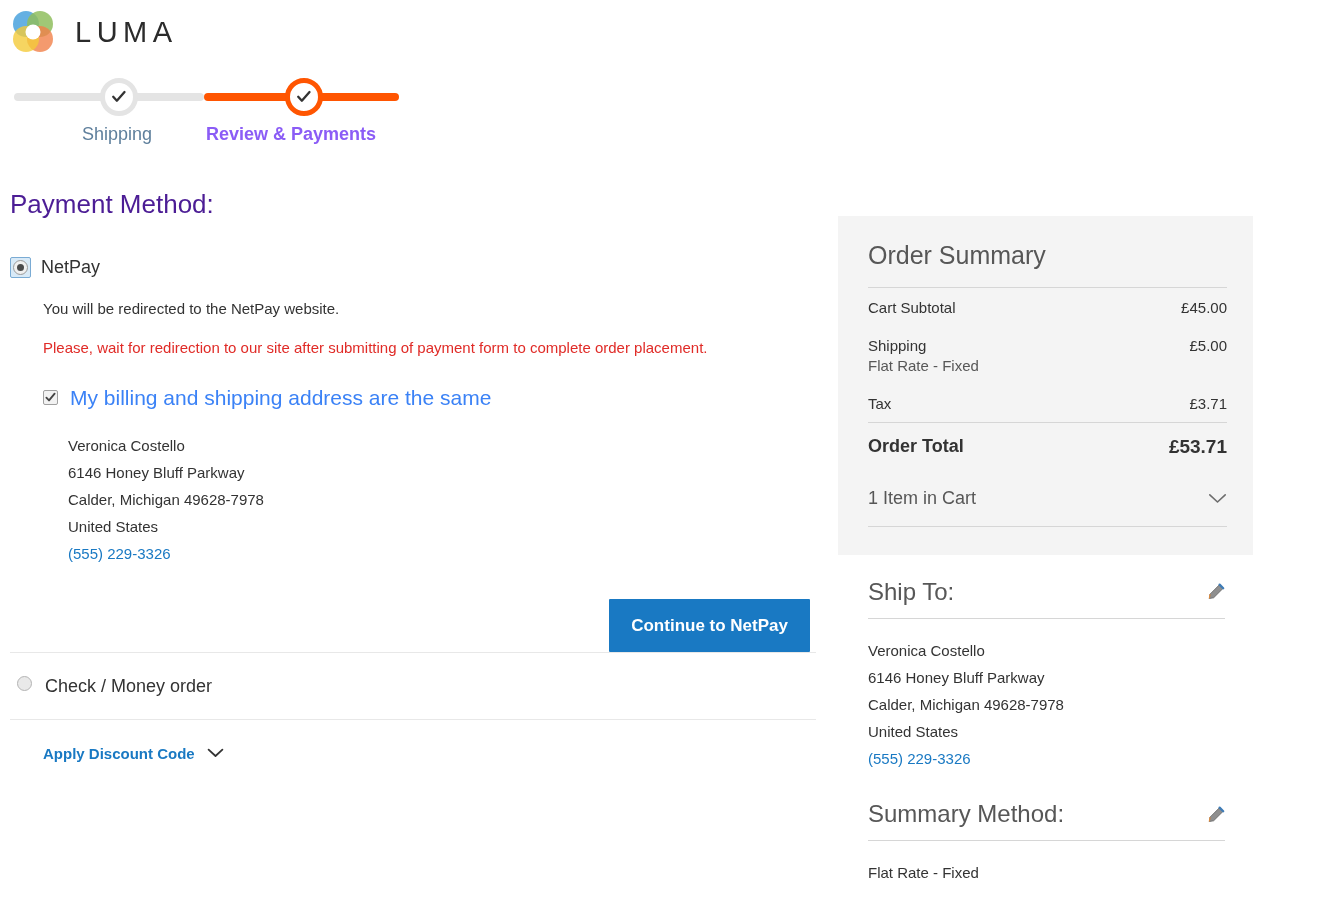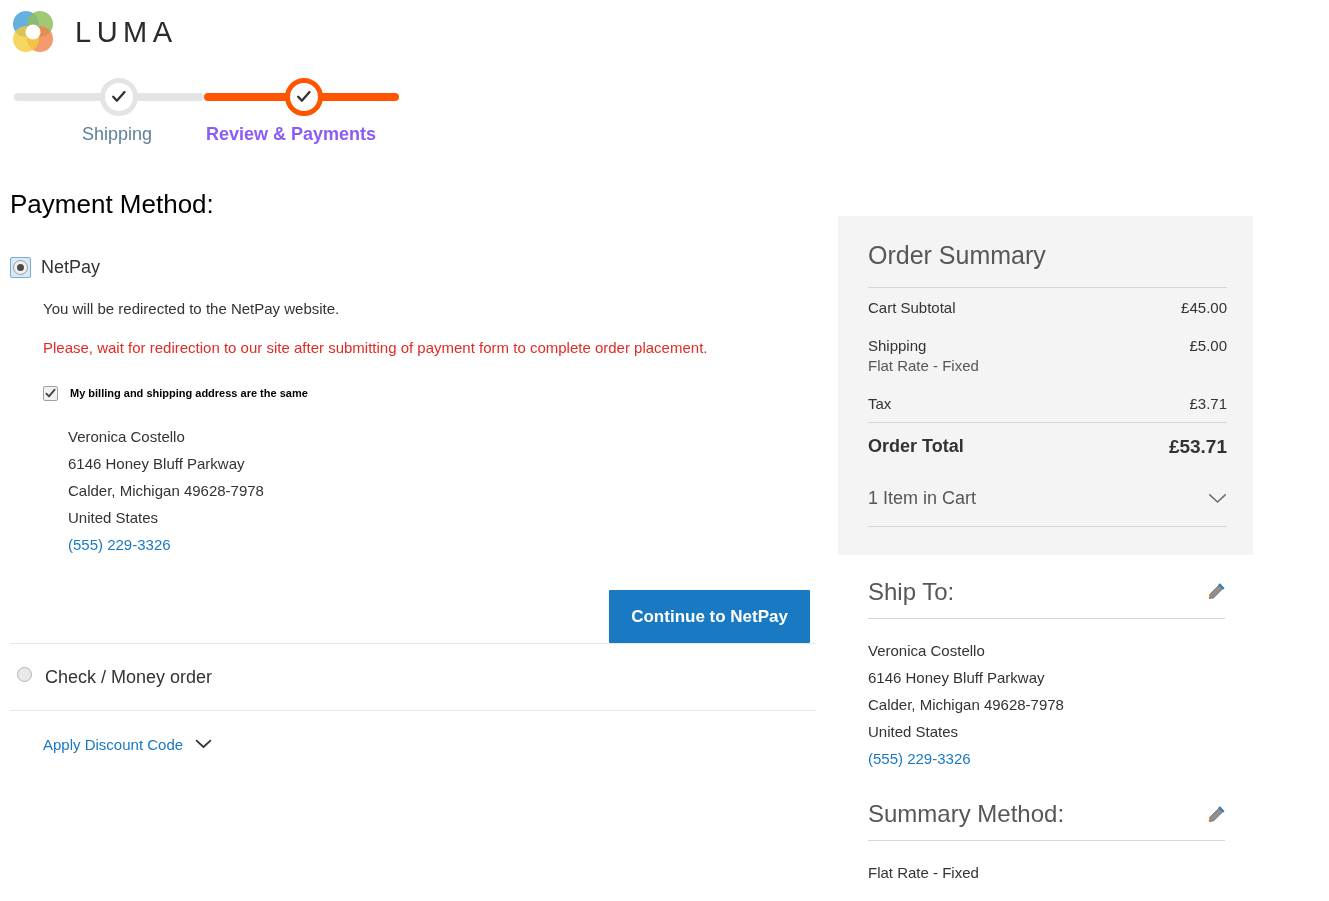--- a/index.html
+++ b/index.html
@@ -111,21 +111,21 @@
   
   .main-col {
     position: absolute;
     left: 10px;
     top: 190px;
     width: 800px;
   }
   .page-title {
     font-size: 26px;
     font-weight: 300;
-    color: #000000;
+    color: #4c1d95;
     margin: 0 0 38px 0;
     line-height: 1.1;
   }
 
   
   .radio-outer {
     width: 15px;
     height: 15px;
     border-radius: 50%;
     background: #e9e9e9;
@@ -198,23 +198,22 @@
     border: 1px solid #a0a0a0;
     background: #f2f2f2;
     border-radius: 2px;
     display: flex;
     align-items: center;
     justify-content: center;
     flex: 0 0 auto;
   }
   .checkbox-box svg { display: block; }
   .billing-check-label {
-    font-size: 11px;
-    color: #000000;
-    font-weight: bold;
+    font-size: 21px;
+    color: #3b82f6;
   }
 
   .address-block {
     padding-left: 25px;
   }
   .address-block .addr-line {
     font-size: 15px;
     color: #333333;
     line-height: 27px;
   }
@@ -267,20 +266,21 @@
   }
   .discount-toggle {
     display: inline-flex;
     align-items: center;
     gap: 12px;
     cursor: pointer;
   }
   .discount-label {
     color: #1979c3;
     font-size: 15px;
+    font-weight: bold;
   }
   .chev {
     display: block;
   }
 
   
   .side-col {
     position: absolute;
     left: 838px;
     top: 216px;

